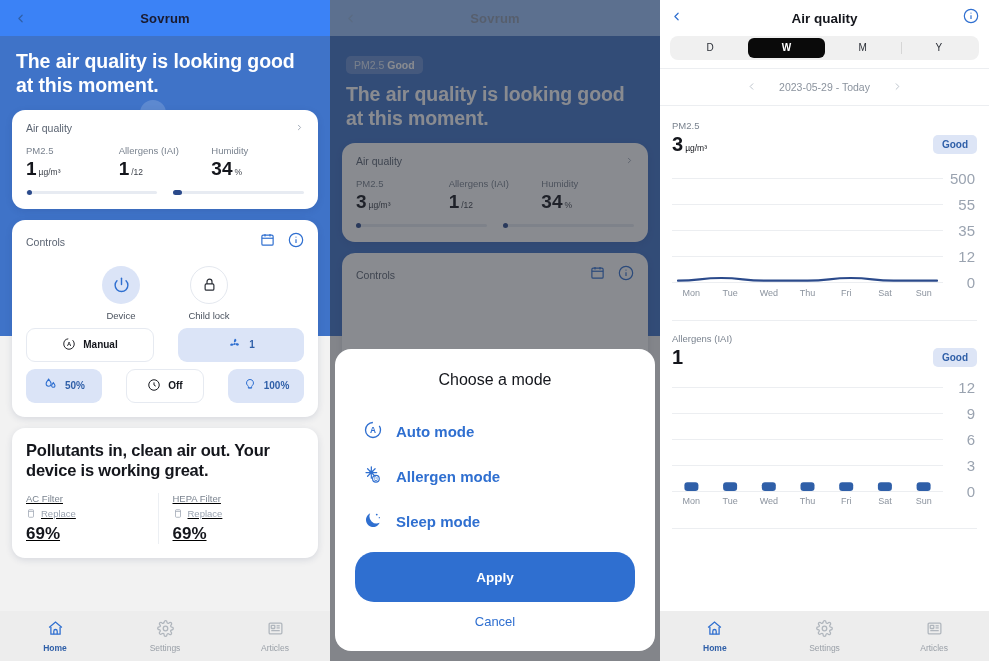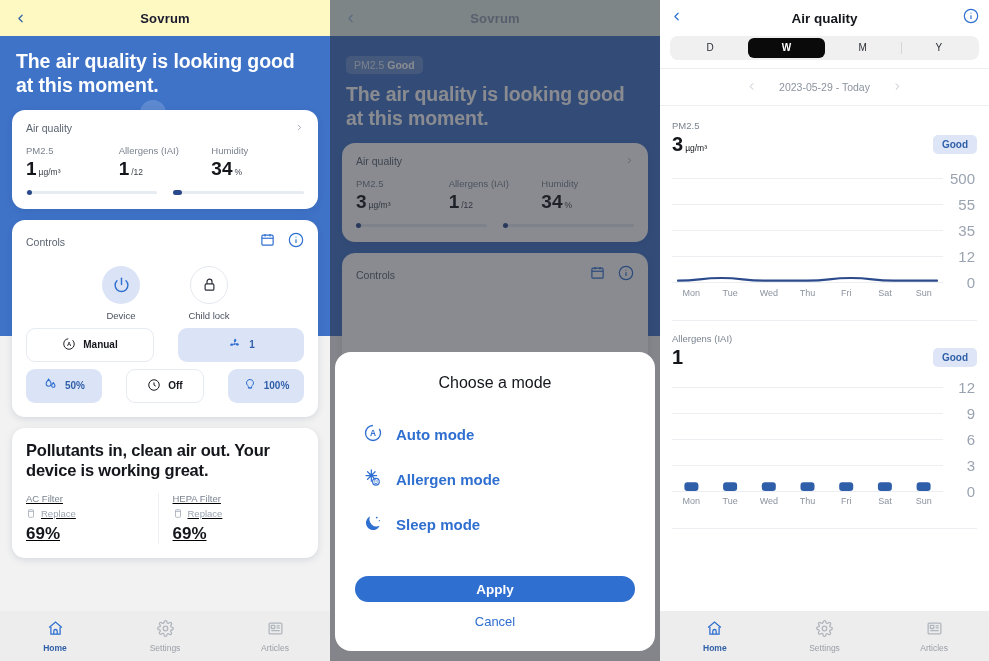--- a/index.html
+++ b/index.html
@@ -6,21 +6,21 @@
   html,body { width:989px; height:661px; overflow:hidden; background:#ffffff;
     font-family:"Liberation Sans", sans-serif; }
   .stage { width:989px; height:661px; display:flex; }
   .panel { position:relative; overflow:hidden; height:661px; background:#f2f2f2; }
   .p1 { width:330px; }
   .p2 { width:330px; }
   .p3 { width:329px; }
 
   
   .phone-header { height:36px; display:flex; align-items:center; position:relative;
-    background:#fef9c3;justify-content:center; }
+    background:#3b82f6;justify-content:center; }
   .phone-header .back { position:absolute; left:10px; top:50%; transform:translateY(-50%);
     width:20px; height:20px; display:flex; align-items:center; justify-content:center;
     color:#2f5fa8; }
   .phone-header .title { flex:1; text-align:center; font-size:13px; font-weight:bold;
     color:#1a1a2e; letter-spacing:.2px; }
 
   
   .hero { background:linear-gradient(180deg,#3f73c8 0%,#3f73c8 55%,#3f73c8 100%);
     padding:14px 16px 34px 16px; position:relative; }
   .hero-badge { display:inline-block; background:rgba(255,255,255,.22);
@@ -96,21 +96,21 @@
   
   .dim { position:absolute; inset:0; background:rgba(40,44,52,.55); }
   .dim-header { position:absolute; left:0; right:0; top:0; height:36px;
     background:rgba(120,130,145,.62); }
   .modal { position:absolute; left:5px; right:5px; bottom:10px; background:#ffffff;
     border-radius:16px; padding:22px 20px 16px 20px; }
   .modal h3 { text-align:center; font-size:16px; font-weight:normal; color:#14161c;
     margin-bottom:20px; }
   .mode { display:flex; align-items:center; gap:13px; padding:11px 8px;
     font-size:15px; font-weight:bold; color:#2f6fd0; }
-  .apply { margin-top:29px; height:26px; border-radius:19px; background:#2f6fd0;
+  .apply { margin-top:8px; height:50px; border-radius:19px; background:#2f6fd0;
     color:#fff; font-size:13.5px; font-weight:bold; display:flex; align-items:center;
     justify-content:center; }
   .cancel { margin-top:12px; text-align:center; font-size:13px; color:#2f6fd0;
     padding-bottom:6px; }
 
   
   .p3head { height:36px; background:#ffffff; display:flex; align-items:center;
     position:relative; border-bottom:0; }
   .p3head .title { flex:1; text-align:center; font-size:13.5px; font-weight:bold;
     color:#14161c; }

